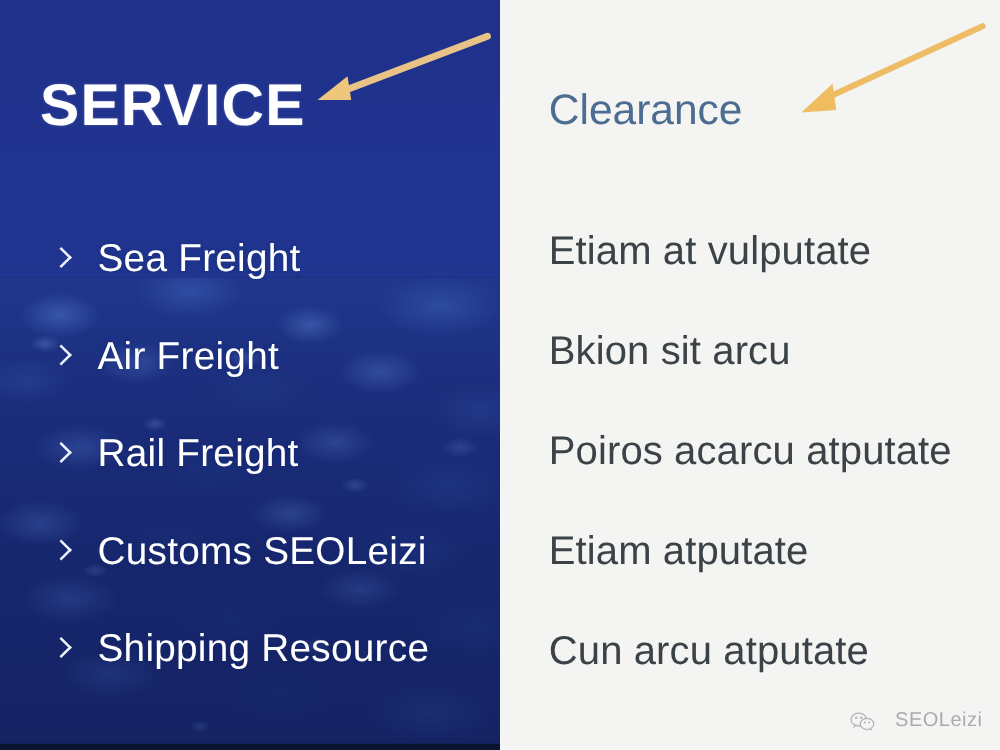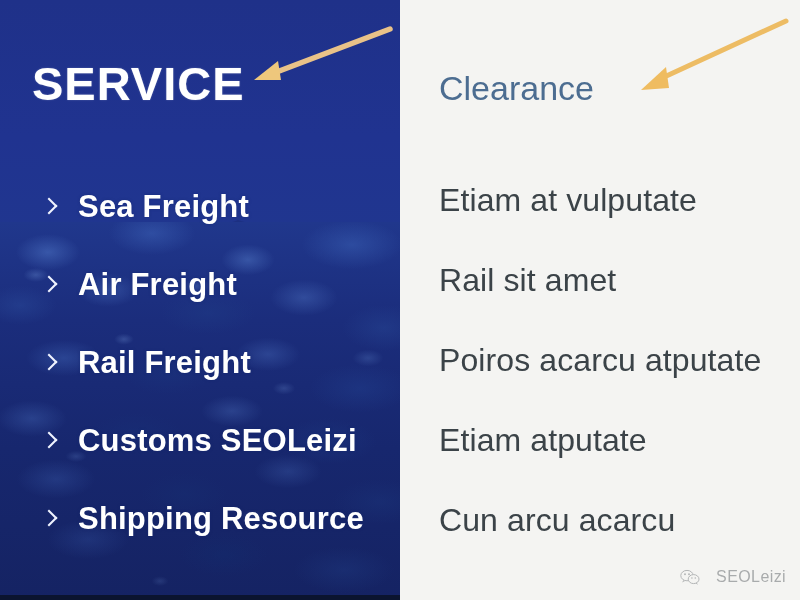--- a/index.html
+++ b/index.html
@@ -148,21 +148,21 @@
     left: 1px;
     top: 4px;
     width: 10px;
     height: 10px;
     border-top: 2.4px solid #f0f4ff;
     border-right: 2.4px solid #f0f4ff;
     transform: rotate(45deg);
   }
   .service-label {
     font-size: 31px;
-    font-weight: 700;
+    font-weight: 400;
     color: #ffffff;
     letter-spacing: .2px;
     text-shadow: 0 0 3px rgba(20,40,110,.55);
   }
 
   
   #products-panel {
     position: absolute;
     left: 400px;
     top: 0;
@@ -272,30 +272,30 @@
   </div>
 
   <div id="products-panel">
     <h2 id="products-title">Clearance</h2>
 
     <ul id="products-list">
       <li class="product-item">
         <span class="product-label">Etiam at vulputate</span>
       </li>
       <li class="product-item">
-        <span class="product-label">Rail sit amet</span>
+        <span class="product-label">Bkion sit arcu</span>
       </li>
       <li class="product-item">
         <span class="product-label">Poiros acarcu atputate</span>
       </li>
       <li class="product-item">
         <span class="product-label">Etiam atputate</span>
       </li>
       <li class="product-item">
-        <span class="product-label">Cun arcu acarcu</span>
+        <span class="product-label">Cun arcu atputate</span>
       </li>
     </ul>
 
     <div id="watermark">
       <svg width="20" height="17" viewBox="0 0 20 17">
         <ellipse cx="7" cy="6.6" rx="6.2" ry="5.2" fill="none" stroke="#8b8f92" stroke-width="1"></ellipse>
         <path d="M3.6,11.0 L2.0,13.4 L5.0,12.0 Z" fill="#8b8f92"></path>
         <circle cx="5.0" cy="5.2" r="0.95" fill="#8b8f92"></circle>
         <circle cx="9.0" cy="5.2" r="0.95" fill="#8b8f92"></circle>
         <ellipse cx="13.6" cy="10.1" rx="5.4" ry="4.5" fill="#f4f4f2" stroke="#8b8f92" stroke-width="1"></ellipse>

